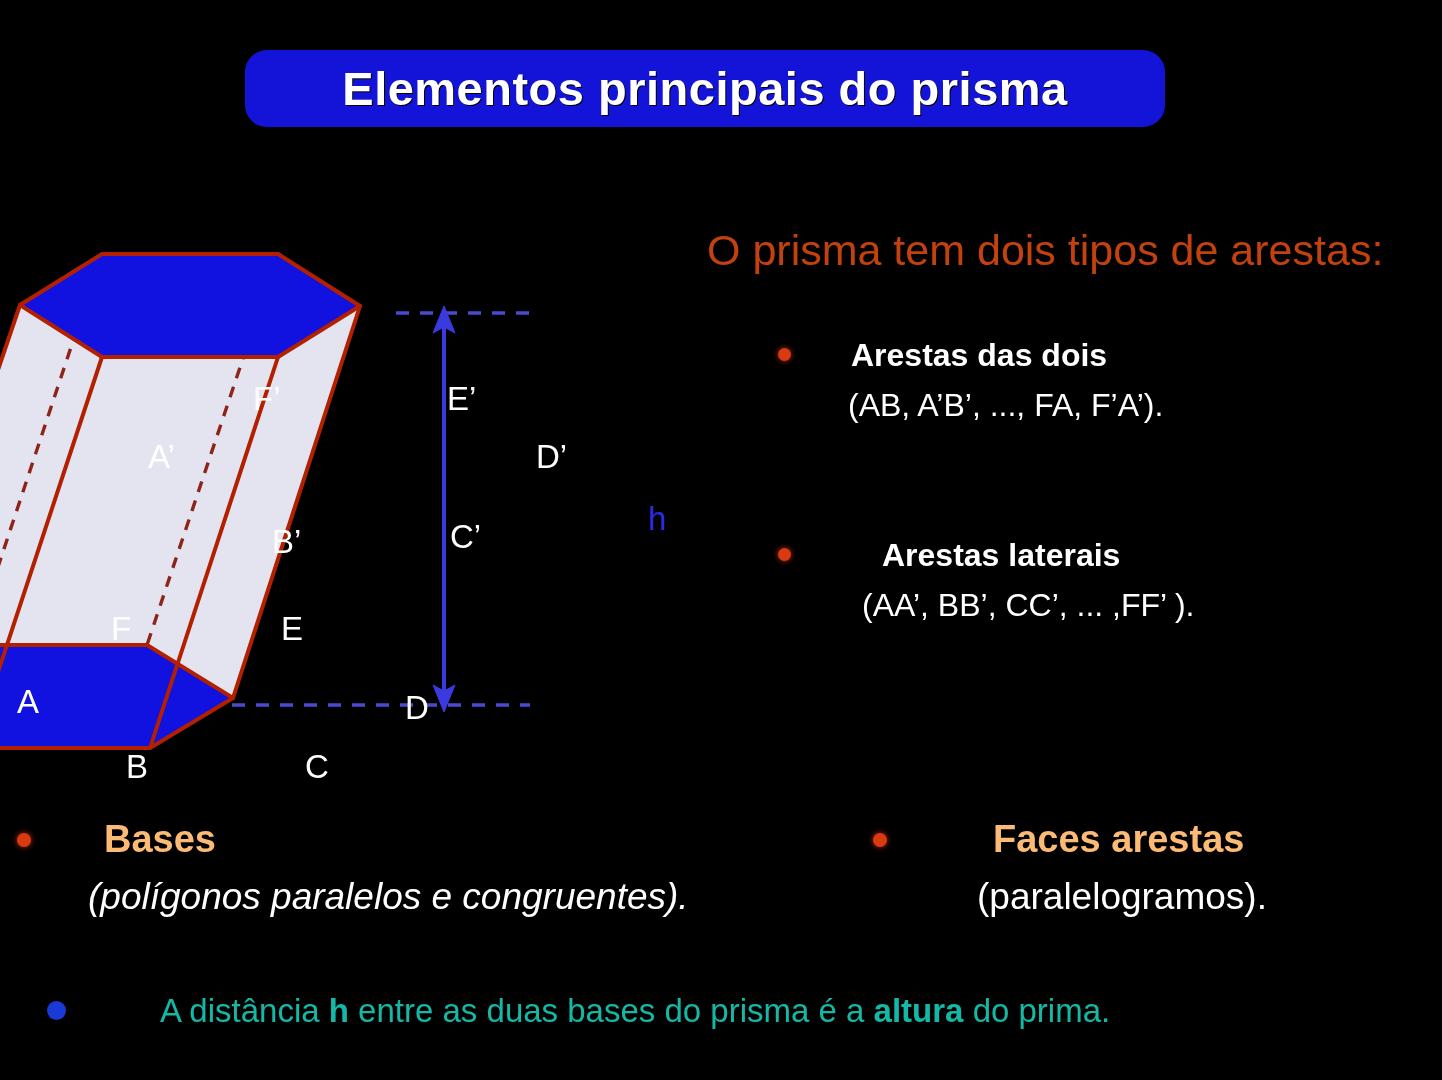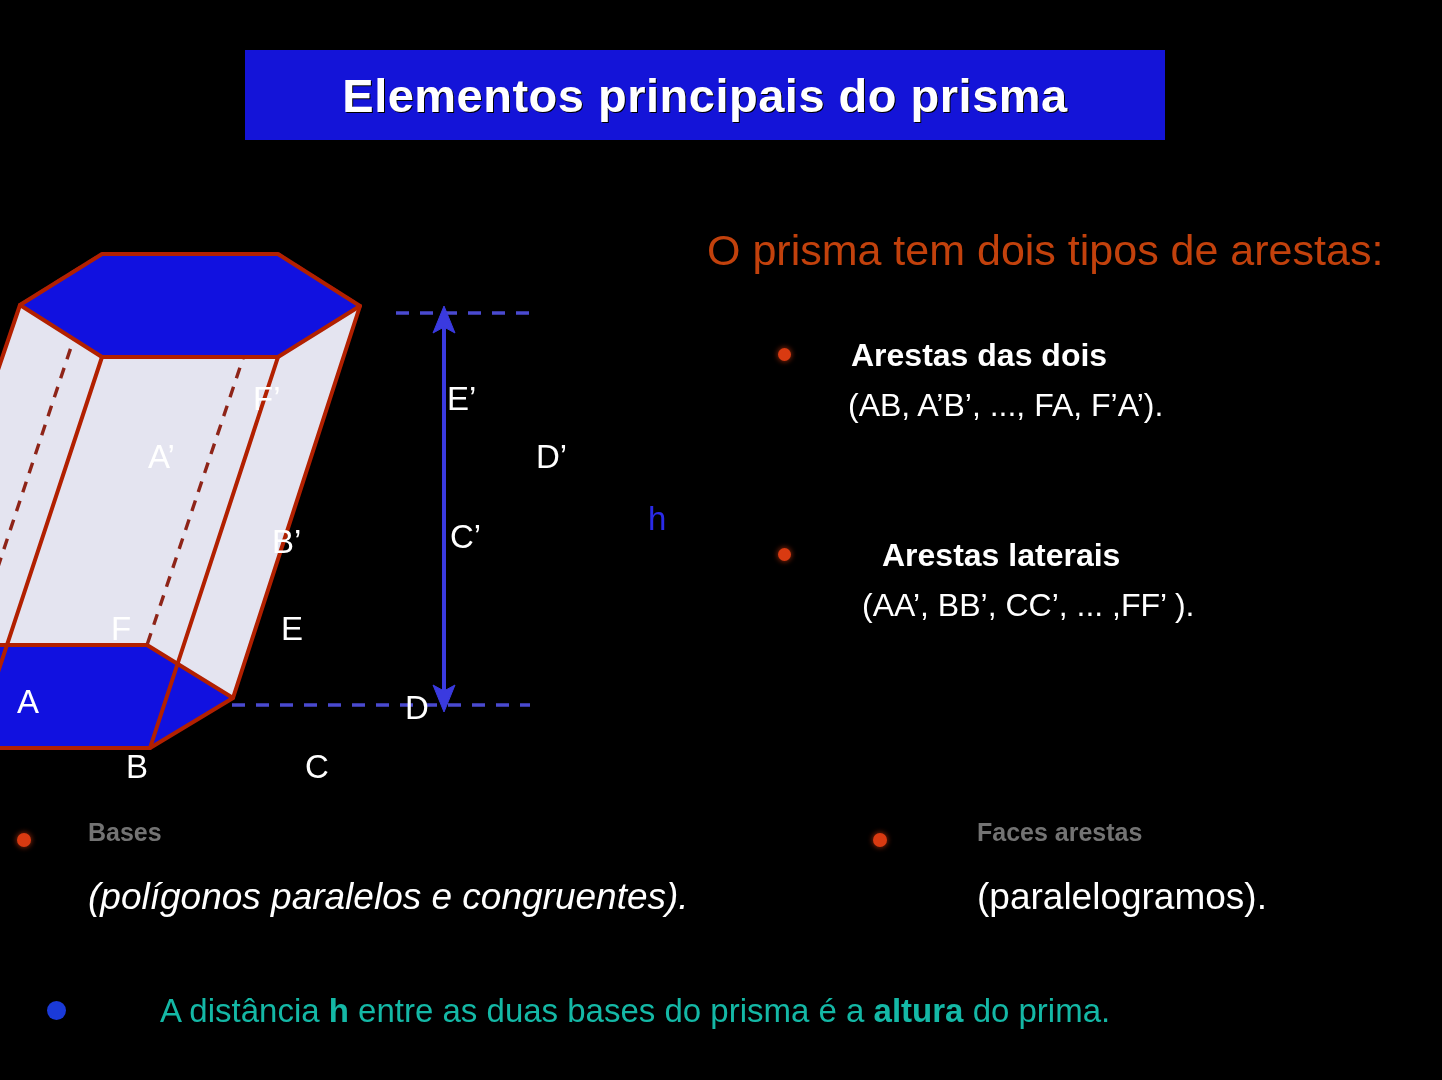--- a/index.html
+++ b/index.html
@@ -2,22 +2,22 @@
 <html><head>
 <meta charset="utf-8">
 <style>
   html,body{margin:0;padding:0;background:#000;}
   body{
     width:1442px;height:1080px;position:relative;overflow:hidden;
     font-family:"Liberation Sans",sans-serif;color:#ffffff;
   }
   
   #title-banner{
-    position:absolute;left:245px;top:50px;width:920px;height:90px;
-    background:#1414d8;display:flex;align-items:center;justify-content:center;
+    position:absolute;left:245px;top:50px;width:920px;height:77px;
+    background:#1414d8;display:flex;align-items:center;justify-content:center;border-radius:22px;
   }
   #title-text{
     font-size:47px;font-weight:bold;color:#ffffff;letter-spacing:.5px;
     text-shadow:1px 1px 0 #000;
   }
   
   #prism-figure{position:absolute;left:0;top:170px;width:730px;height:640px;}
   #prism-svg{position:absolute;left:0;top:0;}
   .vlabel{
     position:absolute;font-size:33px;color:#ffffff;line-height:1;
@@ -41,21 +41,21 @@
   .edge-sub{
     position:absolute;font-size:32px;color:#fff;white-space:nowrap;
   }
   
   .bottom-col{position:absolute;}
   .bcol-bullet{
     position:absolute;width:14px;height:14px;border-radius:50%;
     background:#d93a11;box-shadow:0 0 5px 1px rgba(217,58,17,.55);
   }
   .bcol-title{
-    position:absolute;font-size:25px;font-weight:bold;color:#737373;white-space:nowrap;
+    position:absolute;font-size:38px;font-weight:bold;color:#fdba74;white-space:nowrap;margin-left:16px;
   }
   .bcol-sub{
     position:absolute;font-size:37px;color:#fff;white-space:nowrap;
   }
   
   #footer-bullet{
     position:absolute;left:47px;top:1001px;width:19px;height:19px;border-radius:50%;
     background:#1a3ad8;
   }
   #footer-line{

